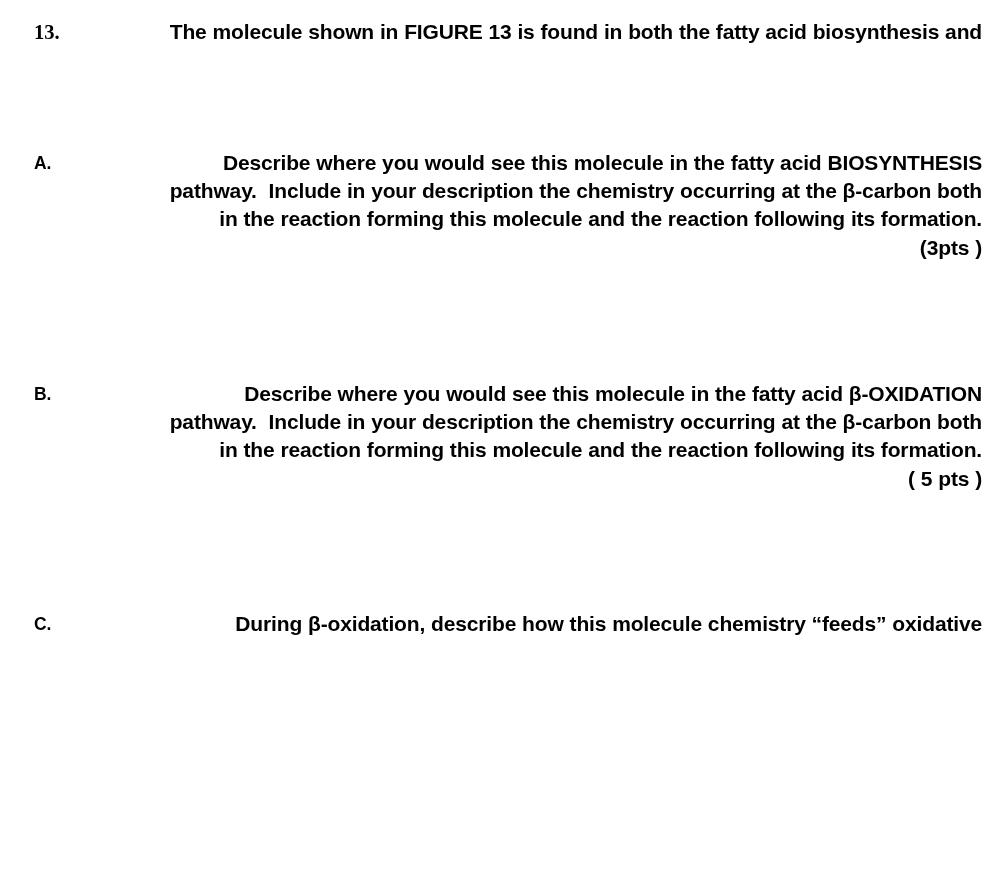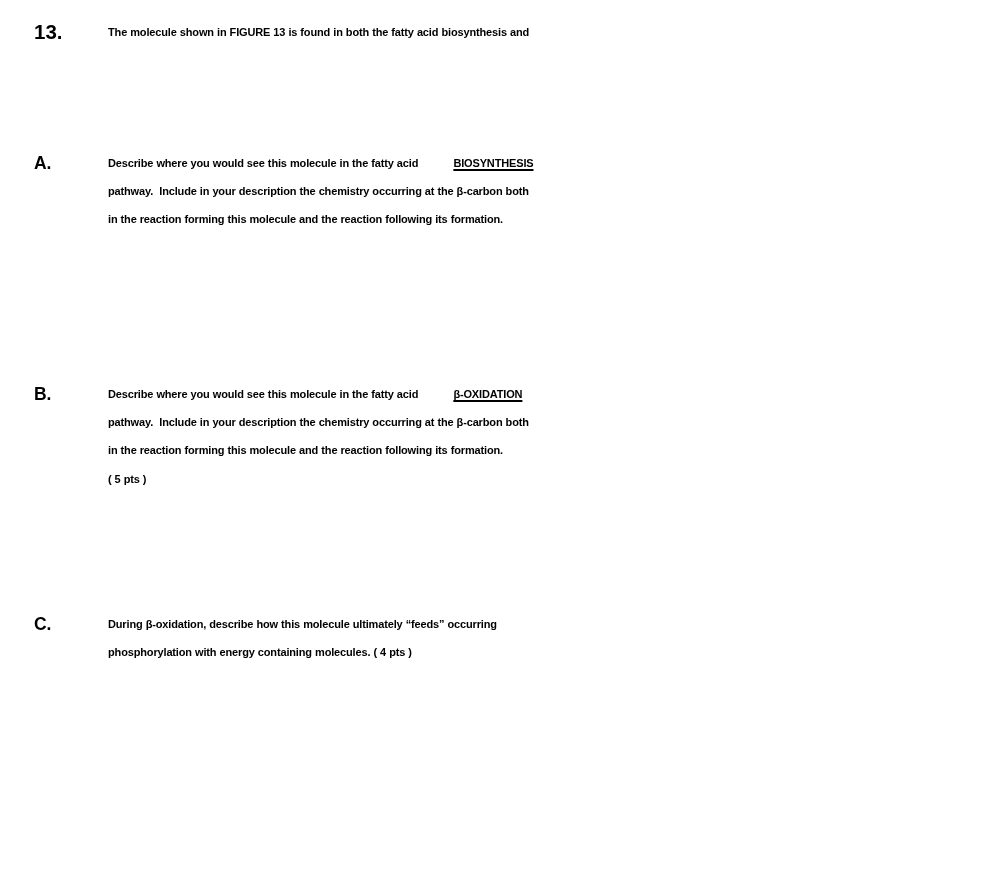--- a/index.html
+++ b/index.html
@@ -34,51 +34,50 @@
     flex: 0 0 auto;
     font-weight: bold;
     font-size: 17.5px;
     line-height: 28px;
     letter-spacing: -0.1px;
     white-space: nowrap;
   }
   .q-body {
     flex: 1 1 auto;
     font-weight: bold;
-    font-size: 11px;
+    font-size: 21px;
     line-height: 28.2px;
     letter-spacing: -0.15px;
     word-spacing: 0.2px;
+    text-align: right;
   }
   .q-body .line {
     white-space: pre;
   }
 
   
   #item-13 .q-label {
     font-size: 20.5px;
     letter-spacing: 0px;
   }
 
   
   #item-13      { left: 34px; top: 18px;  width: 948px; }
-  #item-13 .q-label { width: 74px; }
+  #item-13 .q-label { width: 74px; font-family: Liberation Serif, serif; }
 
   #item-a       { left: 34px; top: 149px; width: 948px; }
   #item-b       { left: 34px; top: 380px; width: 948px; }
   #item-c       { left: 34px; top: 610px; width: 948px; }
   #item-a .q-label,
   #item-b .q-label,
   #item-c .q-label { width: 74px; }
 
   .u {
-    text-decoration: underline;
     text-underline-offset: 2px;
     text-decoration-thickness: 2px;
-    margin-left: 32px;
   }
 
   .answer-space {
     position: absolute;
     left: 0;
     width: 990px;
     background: transparent;
   }
   #answer-space-a { top: 266px; height: 110px; }
   #answer-space-b { top: 496px; height: 110px; }
@@ -95,40 +94,40 @@
       <div class="line">The molecule shown in FIGURE 13 is found in both the fatty acid biosynthesis and</div>
     </div>
   </div>
 
   <div class="qblock" id="item-a">
     <div class="q-label">A.</div>
     <div class="q-body">
       <div class="line"><span>Describe where you would see this molecule in the fatty acid </span><span class="u">BIOSYNTHESIS</span></div>
       <div class="line">pathway.  Include in your description the chemistry occurring at the β-carbon both</div>
       <div class="line">in the reaction forming this molecule and the reaction following its formation.</div>
+      <div class="line">(3pts )</div>
     </div>
   </div>
 
   <div class="answer-space" id="answer-space-a"></div>
 
   <div class="qblock" id="item-b">
     <div class="q-label">B.</div>
     <div class="q-body">
       <div class="line"><span>Describe where you would see this molecule in the fatty acid </span><span class="u">β-OXIDATION</span></div>
       <div class="line">pathway.  Include in your description the chemistry occurring at the β-carbon both</div>
       <div class="line">in the reaction forming this molecule and the reaction following its formation.</div>
       <div class="line">( 5 pts )</div>
     </div>
   </div>
 
   <div class="answer-space" id="answer-space-b"></div>
 
   <div class="qblock" id="item-c">
     <div class="q-label">C.</div>
     <div class="q-body">
-      <div class="line">During β-oxidation, describe how this molecule ultimately “feeds” occurring</div>
-      <div class="line">phosphorylation with energy containing molecules. ( 4 pts )</div>
+      <div class="line">During β-oxidation, describe how this molecule chemistry “feeds” oxidative</div>
     </div>
   </div>
 
   <div class="answer-space" id="answer-space-c"></div>
 
 </div>
 
 </body></html>

